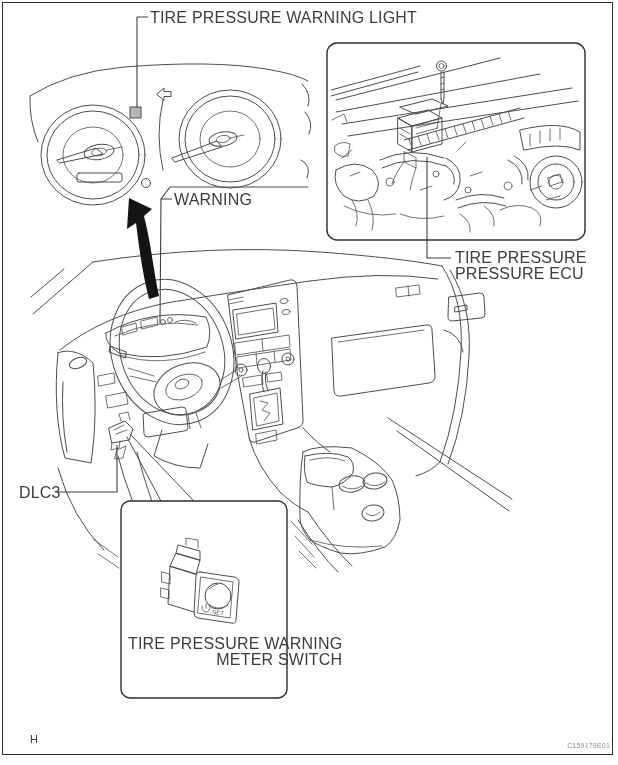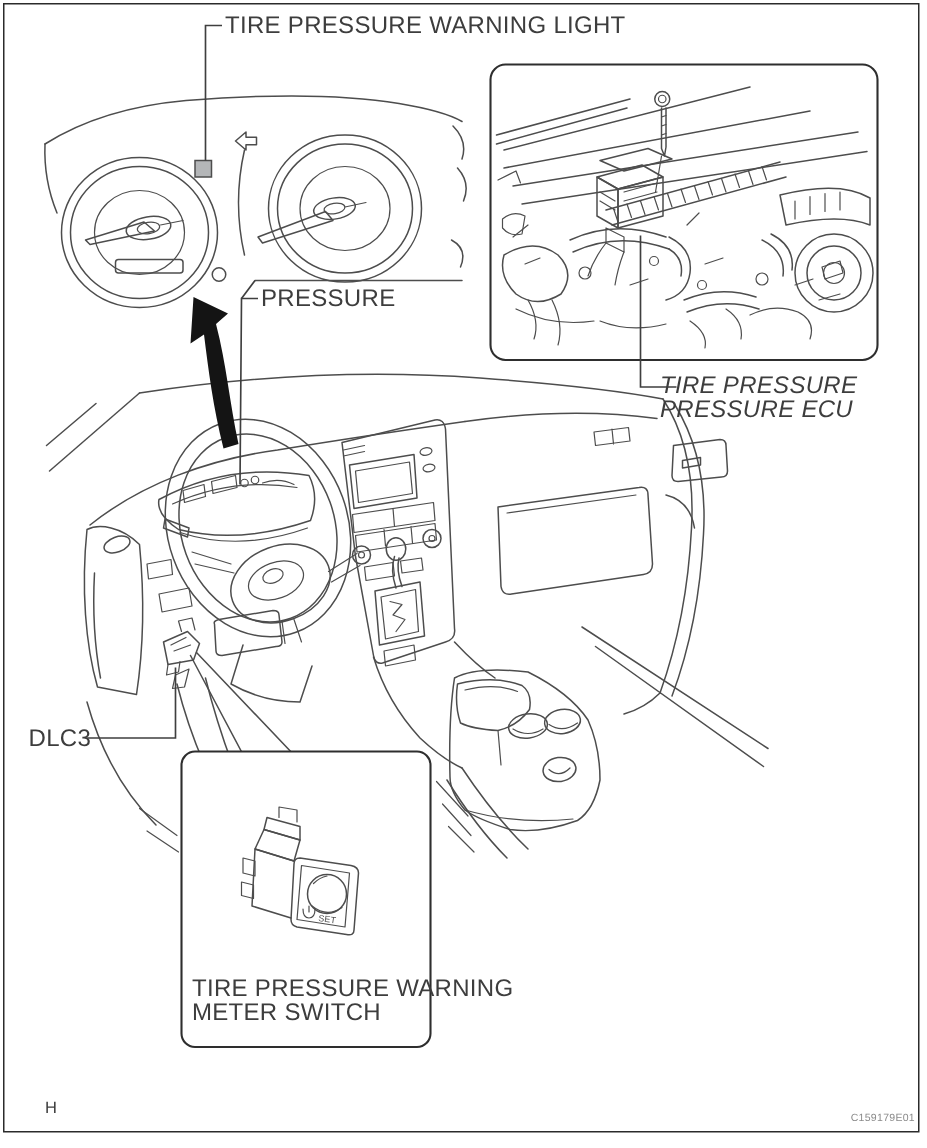--- a/index.html
+++ b/index.html
@@ -247,33 +247,33 @@
   <path class="leader" d="M161,199 L170,187"></path>
   <path class="leader" d="M427,157 L427,258 L451,258"></path>
   <path class="leader" d="M57,492 L117,492 L117,445"></path>
 </svg>
 
 <div class="label" style="left:150px;top:10px;">
   <div>TIRE PRESSURE WARNING LIGHT</div>
 </div>
 
 <div class="label two" style="left:174px;top:192px;">
-  <div>PRESSURE</div>
-</div>
-
-<div class="label two" style="left:440px;top:250px;font-style:italic;">
+  <div>WARNING</div>
+</div>
+
+<div class="label two" style="left:455px;top:250px;">
   <div>TIRE PRESSURE</div>
   <div>PRESSURE ECU</div>
 </div>
 
 <div class="label" style="left:19px;top:485px;">
   <div>DLC3</div>
 </div>
 
-<div class="label two" style="left:128px;top:652px;">
+<div class="label two" style="left:128px;top:636px;text-align:right;">
   <div>TIRE PRESSURE WARNING</div>
   <div>METER SWITCH</div>
 </div>
 
 <div class="page-marker">H</div>
 <div class="fig-code">C159179E01</div>
 
 <div class="page-border"></div>
 
 </body></html>

